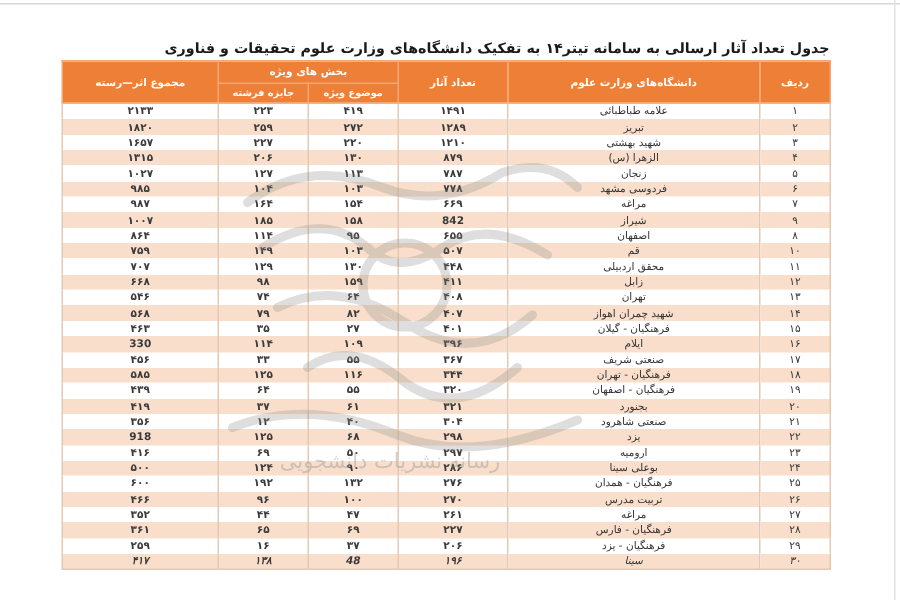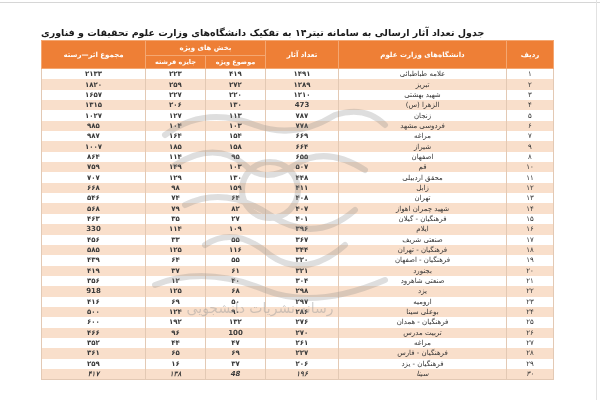--- a/index.html
+++ b/index.html
@@ -5,21 +5,21 @@
   html, body { margin: 0; padding: 0; }
   body {
     width: 600px; height: 400px; overflow: hidden; background: #ffffff;
     position: relative;
     font-family: "DejaVu Sans", sans-serif;
   }
   .top-rule { position: absolute; left: 0; top: 2px; width: 600px; height: 1px; background: #d6d6d6; }
   .right-rule { position: absolute; left: 596px; top: 0; width: 1px; height: 400px; background: #e2e2e2; }
   .title {
     position: absolute; left: 41px; width: 512px; top: 26px; height: 14px;
-    text-align: left; direction: rtl;
+    text-align: right; direction: rtl;
     font-size: 9.5px; font-weight: bold; color: #1a1a1a; line-height: 14px;
   }
   table {
     position: absolute; left: 41px; top: 40px; width: 512px;
     border-collapse: collapse; direction: rtl; table-layout: fixed;
   }
   th {
     background: #ee7f36; color: #ffffff; font-weight: bold; font-size: 7px;
     border: 1px solid #f4a772; padding: 0; text-align: center; margin-top: 47px;
   }
@@ -94,21 +94,21 @@
         <td>۳</td>
         <td>شهید بهشتی</td>
         <td class="num">۱۲۱۰</td>
         <td class="num">۲۲۰</td>
         <td class="num">۲۲۷</td>
         <td class="num">۱۶۵۷</td>
       </tr>
       <tr class="even">
         <td>۴</td>
         <td>الزهرا (س)</td>
-        <td class="num">473</td>
+        <td class="num">۸۷۹</td>
         <td class="num">۱۳۰</td>
         <td class="num">۲۰۶</td>
         <td class="num">۱۳۱۵</td>
       </tr>
       <tr class="odd">
         <td>۵</td>
         <td>زنجان</td>
         <td class="num">۷۸۷</td>
         <td class="num">۱۱۳</td>
         <td class="num">۱۲۷</td>
@@ -126,21 +126,21 @@
         <td>۷</td>
         <td>مراغه</td>
         <td class="num">۶۶۹</td>
         <td class="num">۱۵۴</td>
         <td class="num">۱۶۴</td>
         <td class="num">۹۸۷</td>
       </tr>
       <tr class="even">
         <td>۹</td>
         <td>شیراز</td>
-        <td class="num">۶۶۴</td>
+        <td class="num">842</td>
         <td class="num">۱۵۸</td>
         <td class="num">۱۸۵</td>
         <td class="num">۱۰۰۷</td>
       </tr>
       <tr class="odd">
         <td>۸</td>
         <td>اصفهان</td>
         <td class="num">۶۵۵</td>
         <td class="num">۹۵</td>
         <td class="num">۱۱۴</td>
@@ -271,21 +271,21 @@
         <td>فرهنگیان - همدان</td>
         <td class="num">۲۷۶</td>
         <td class="num">۱۳۲</td>
         <td class="num">۱۹۲</td>
         <td class="num">۶۰۰</td>
       </tr>
       <tr class="even">
         <td>۲۶</td>
         <td>تربیت مدرس</td>
         <td class="num">۲۷۰</td>
-        <td class="num">100</td>
+        <td class="num">۱۰۰</td>
         <td class="num">۹۶</td>
         <td class="num">۴۶۶</td>
       </tr>
       <tr class="odd">
         <td>۲۷</td>
         <td>مراغه</td>
         <td class="num">۲۶۱</td>
         <td class="num">۴۷</td>
         <td class="num">۴۴</td>
         <td class="num">۳۵۲</td>

